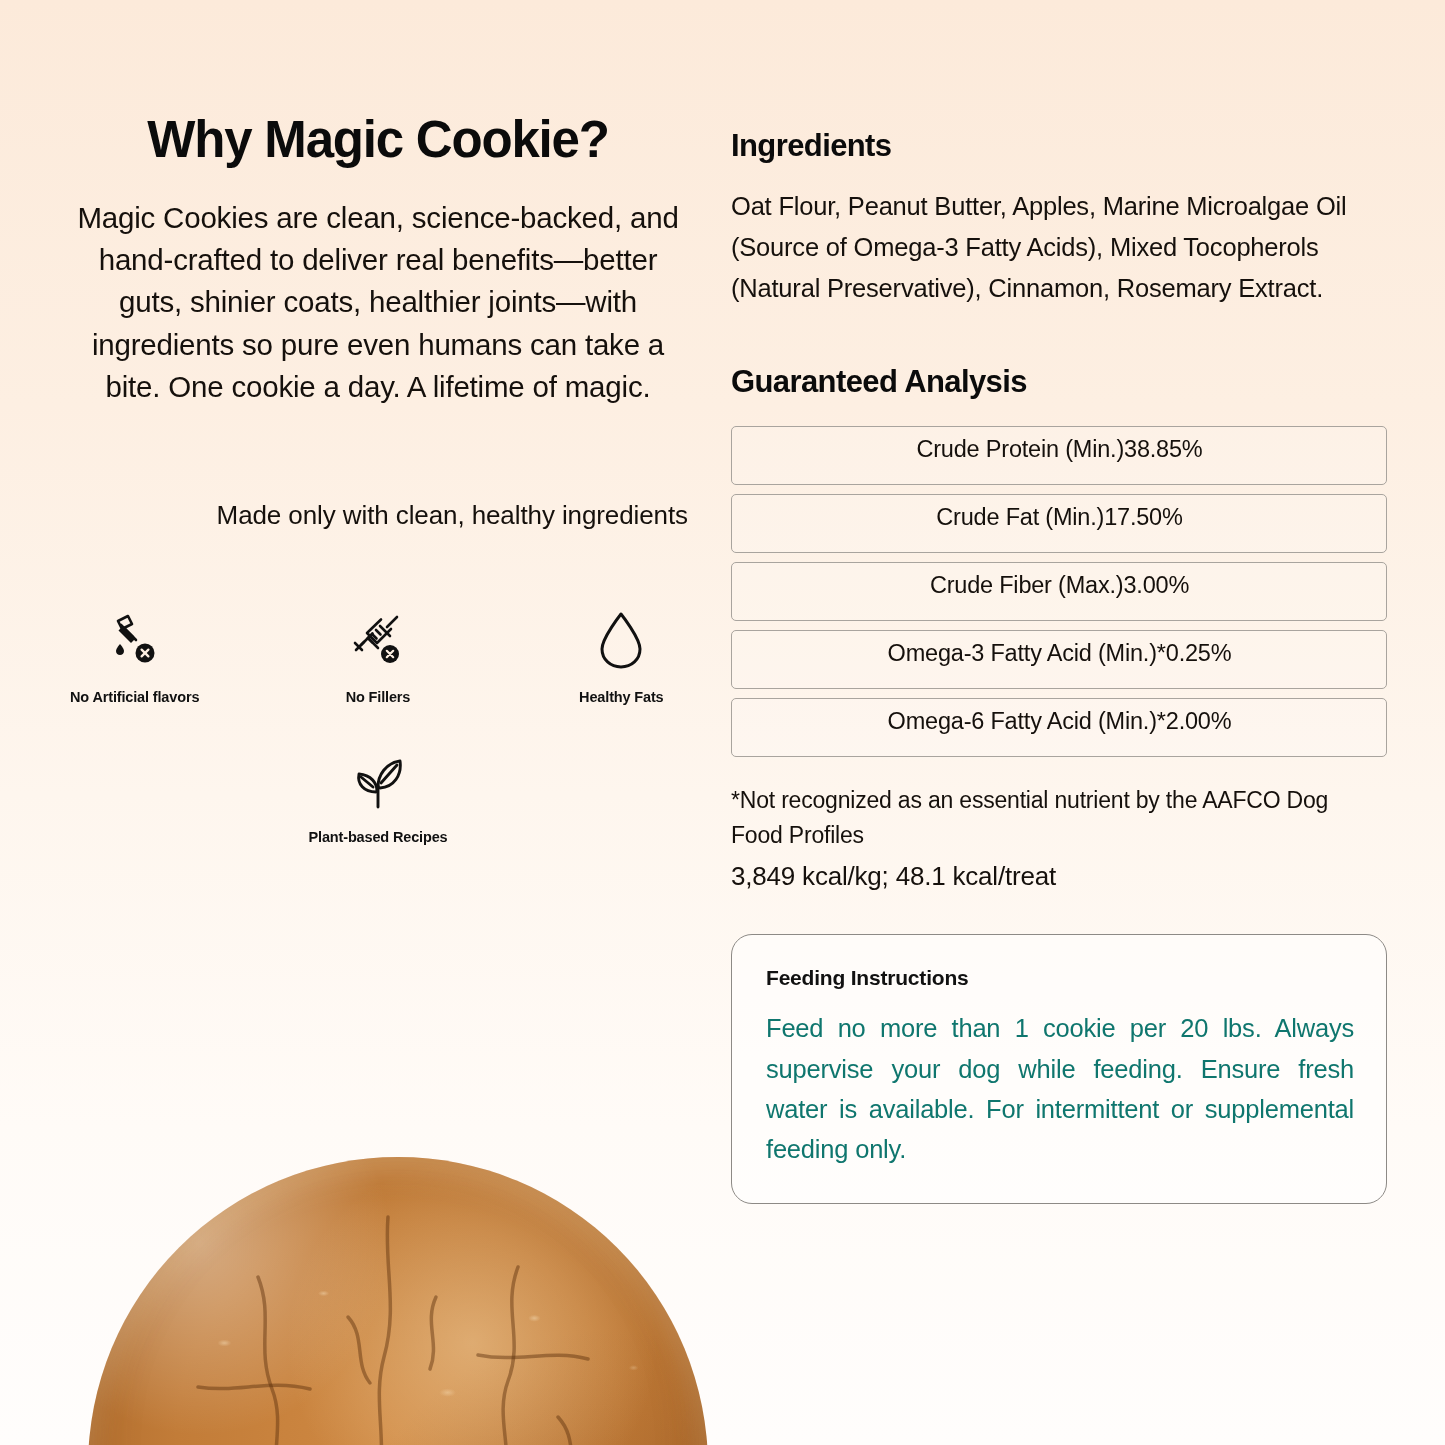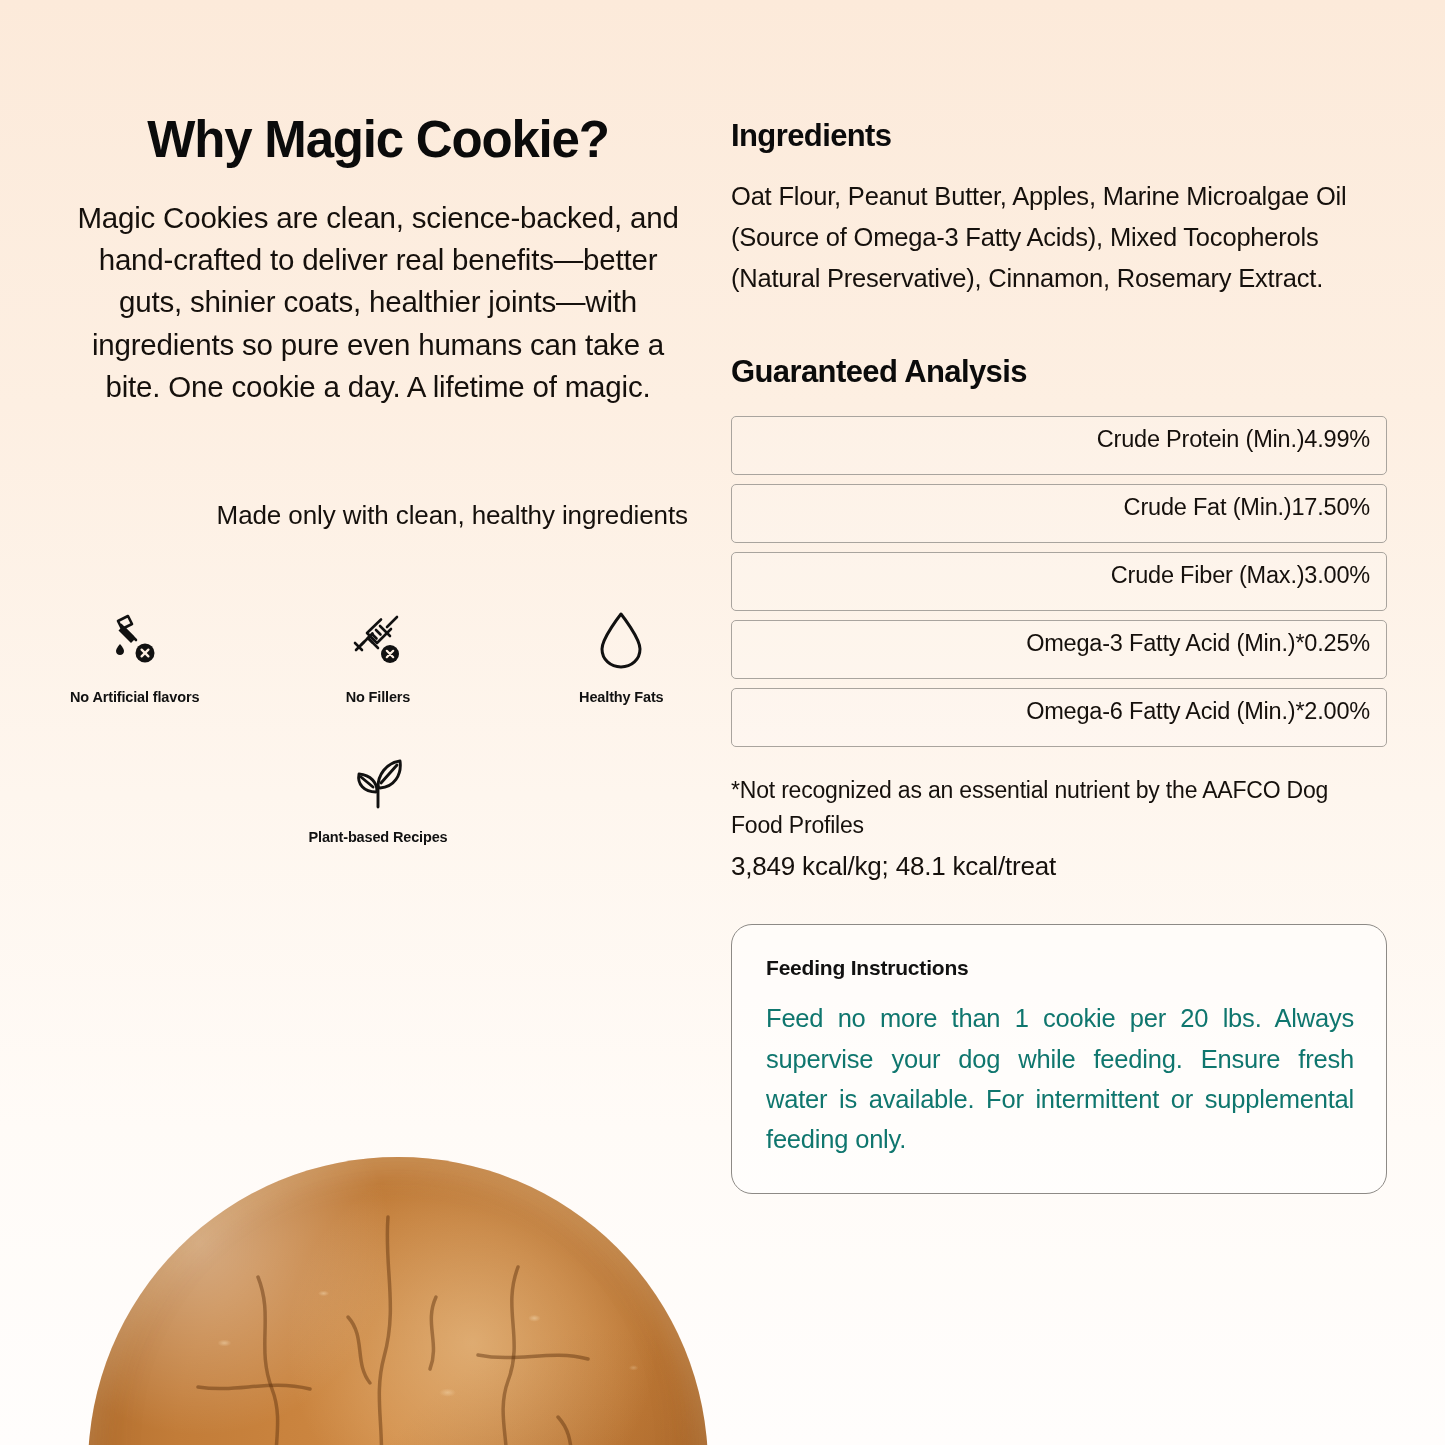--- a/index.html
+++ b/index.html
@@ -139,21 +139,21 @@
   .cookie-cracks {
     position: absolute;
     inset: 0;
     border-radius: 50%;
   }
 
   
   .right-col {
     position: absolute;
     left: 731px;
-    top: 118px;
+    top: 128px;
     width: 656px;
   }
 
   .section-title {
     font-size: 31px;
     font-weight: 700;
     letter-spacing: -0.6px;
     color: #0B0B0B;
   }
 
@@ -170,21 +170,21 @@
   .ga-table {
     margin-top: 26px;
     display: flex;
     flex-direction: column;
     gap: 9px;
   }
 
   .ga-row {
     display: flex;
     align-items: center;
-    justify-content: flex-end;
+    justify-content: center;
     height: 59px;
     padding: 0 16px 12px 17px;
     border: 1px solid #A9A49E;
     border-radius: 5px;
     background: rgba(255,255,255,0.16);
   }
 
   .ga-name {
     font-size: 23.5px;
     letter-spacing: -0.2px;
@@ -341,21 +341,21 @@
   <div class="right-col">
 
     <h2 class="section-title">Ingredients</h2>
     <p class="ingredients-body">Oat Flour, Peanut Butter, Apples, Marine Microalgae Oil (Source of Omega-3 Fatty Acids), Mixed Tocopherols (Natural Preservative), Cinnamon, Rosemary Extract.</p>
 
     <h2 class="section-title ga-title">Guaranteed Analysis</h2>
 
     <div class="ga-table">
       <div class="ga-row">
         <span class="ga-name">Crude Protein (Min.)</span>
-        <span class="ga-value">4.99%</span>
+        <span class="ga-value">38.85%</span>
       </div>
       <div class="ga-row">
         <span class="ga-name">Crude Fat (Min.)</span>
         <span class="ga-value">17.50%</span>
       </div>
       <div class="ga-row">
         <span class="ga-name">Crude Fiber (Max.)</span>
         <span class="ga-value">3.00%</span>
       </div>
       <div class="ga-row">

